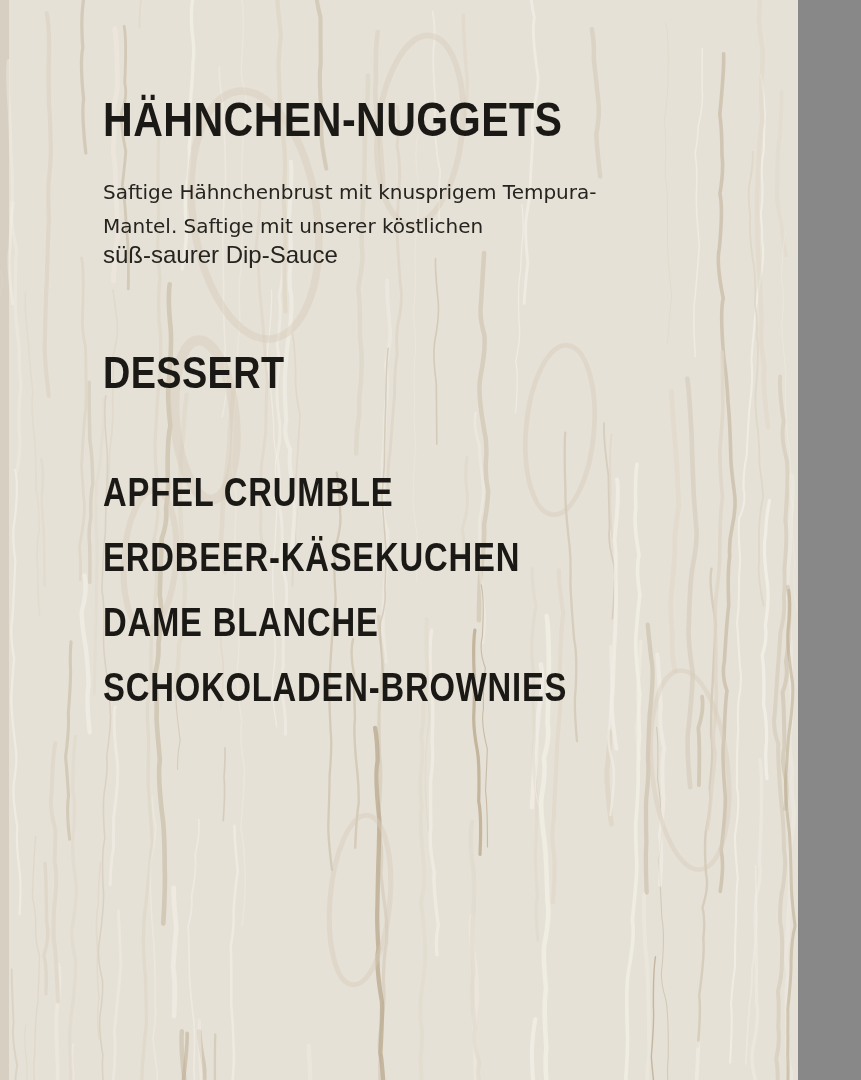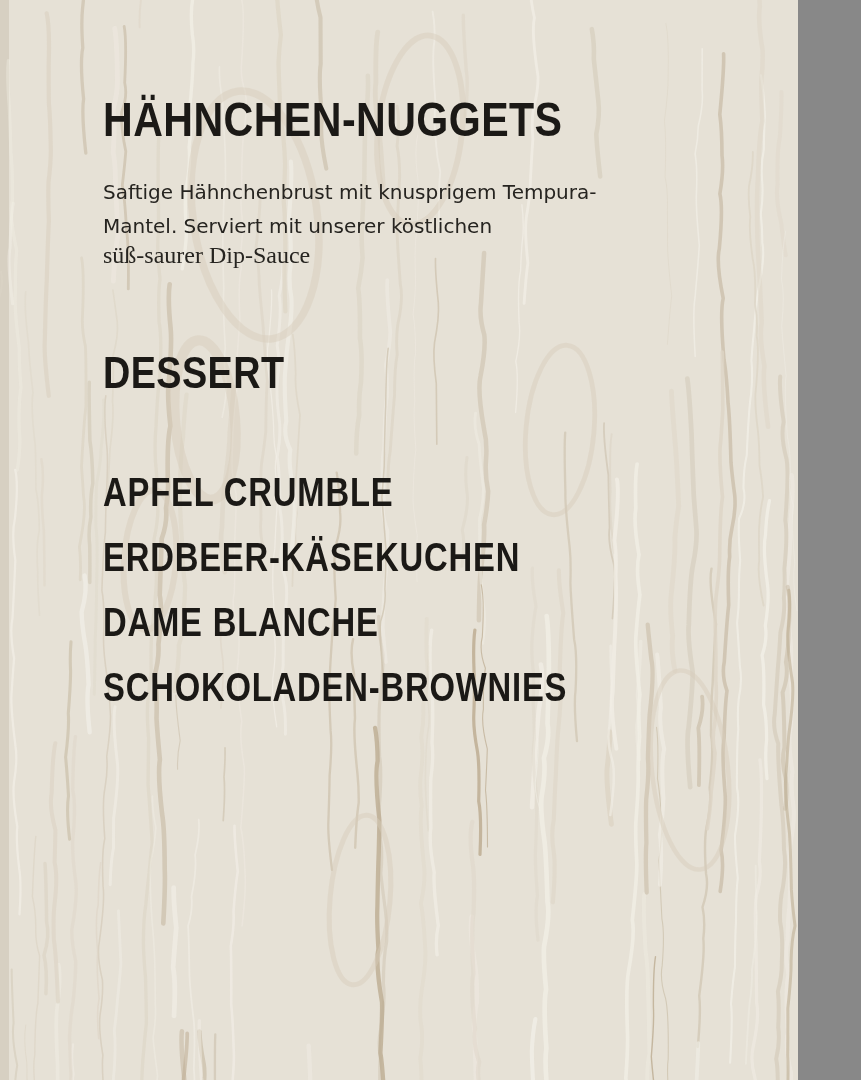--- a/index.html
+++ b/index.html
@@ -27,21 +27,21 @@
   #section2-title{top:350px;font-size:45px;}
   .menu-desc{
     position:absolute;left:103px;top:175px;
     font-family:"DejaVu Sans",sans-serif;
     font-size:20px;line-height:34px;
     color:#262420;
     white-space:nowrap;
   }
   .menu-note{
     position:absolute;left:103px;top:238px;
-    font-family:Liberation Serif, serif;
+    font-family:Liberation Sans, sans-serif;
     font-size:24px;line-height:34px;
     color:#262420;
     white-space:nowrap;
   }
   .items{
     position:absolute;left:103px;top:460px;
   }
   .menu-item{
     font-family:"Liberation Sans",sans-serif;
     font-weight:bold;
@@ -200,21 +200,21 @@
       <ellipse cx="690" cy="770" rx="38" ry="100" fill="none" stroke="#d6ccba" stroke-width="4.5" opacity="0.45" transform="rotate(-6 690 770)"></ellipse>
       <ellipse cx="360" cy="900" rx="30" ry="85" fill="none" stroke="#d6ccba" stroke-width="5.1" opacity="0.45" transform="rotate(5 360 900)"></ellipse>
     </svg>
 
   <div class="content">
 
     <div class="menu-heading" id="section1-title">HÄHNCHEN-NUGGETS</div>
 
     <div class="menu-desc">
       <div>Saftige Hähnchenbrust mit knusprigem Tempura-</div>
-      <div>Mantel. Serviert mit unserer köstlichen</div>
+      <div>Mantel. Saftige mit unserer köstlichen</div>
     </div>
 
     <div class="menu-note">süß-saurer Dip-Sauce</div>
 
     <div class="menu-heading" id="section2-title">DESSERT</div>
 
     <div class="items">
       <div class="menu-item">APFEL CRUMBLE</div>
       <div class="menu-item">ERDBEER-KÄSEKUCHEN</div>
       <div class="menu-item">DAME BLANCHE</div>

